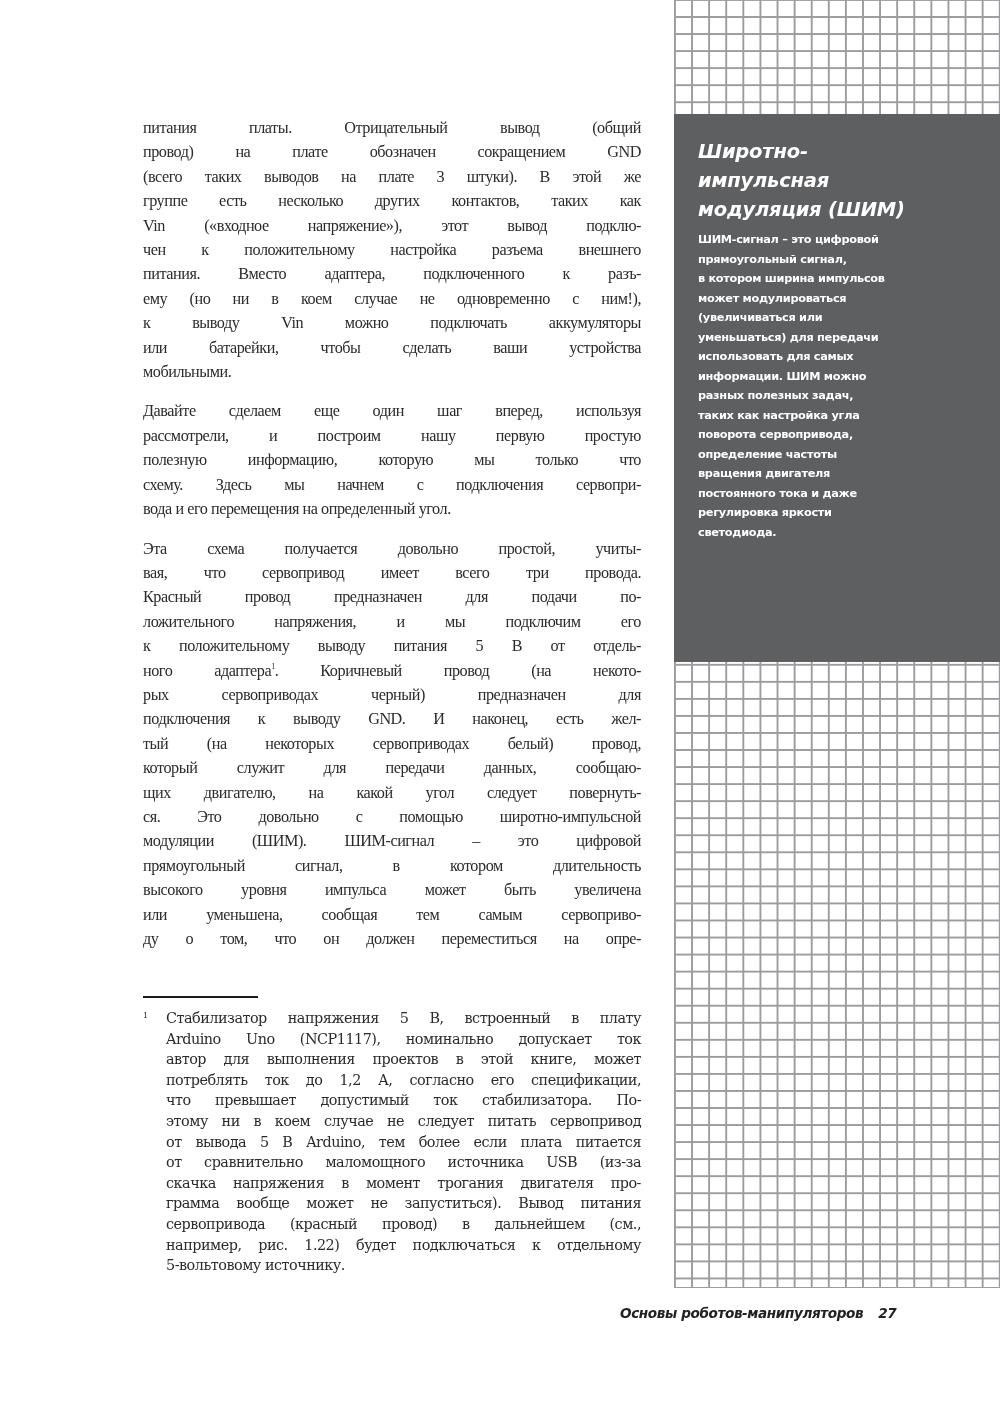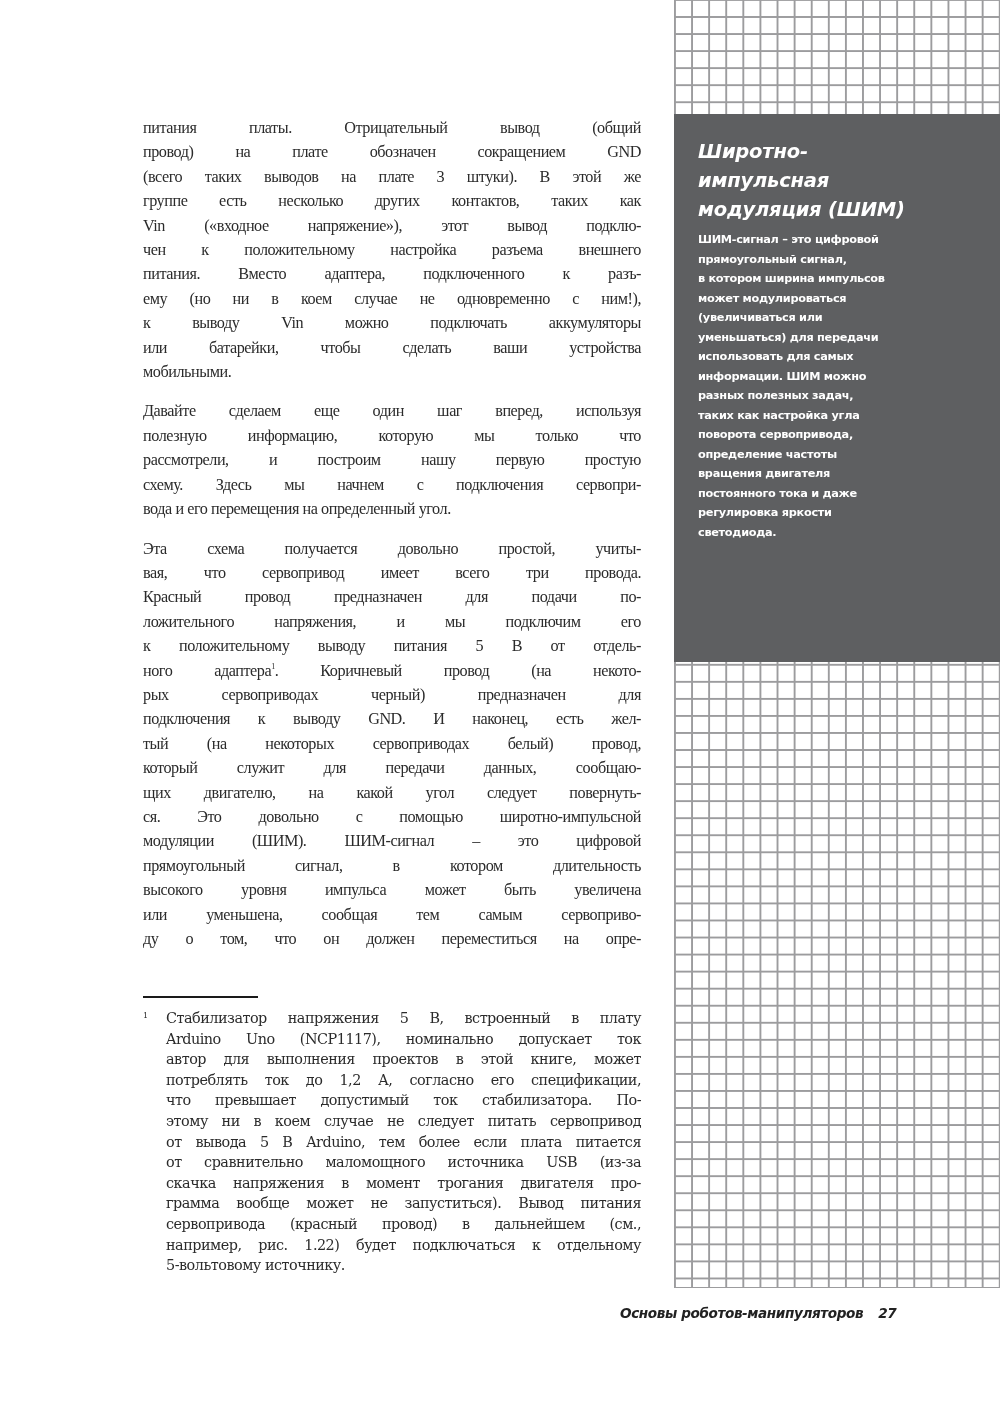--- a/index.html
+++ b/index.html
@@ -98,22 +98,22 @@
     <span class="line">Vin («входное напряжение»), этот вывод подклю-</span>
     <span class="line">чен к положительному настройка разъема внешнего</span>
     <span class="line">питания. Вместо адаптера, подключенного к разъ-</span>
     <span class="line">ему (но ни в коем случае не одновременно с ним!),</span>
     <span class="line">к выводу Vin можно подключать аккумуляторы</span>
     <span class="line">или батарейки, чтобы сделать ваши устройства</span>
     <span class="line last">мобильными.</span>
   </p>
   <p>
     <span class="line">Давайте сделаем еще один шаг вперед, используя</span>
+    <span class="line">рассмотрели, и построим нашу первую простую</span>
     <span class="line">полезную информацию, которую мы только что</span>
-    <span class="line">рассмотрели, и построим нашу первую простую</span>
     <span class="line">схему. Здесь мы начнем с подключения сервопри-</span>
     <span class="line last">вода и его перемещения на определенный угол.</span>
   </p>
   <p>
     <span class="line">Эта схема получается довольно простой, учиты-</span>
     <span class="line">вая, что сервопривод имеет всего три провода.</span>
     <span class="line">Красный провод предназначен для подачи по-</span>
     <span class="line">ложительного напряжения, и мы подключим его</span>
     <span class="line">к положительному выводу питания 5 В от отдель-</span>
     <span class="line"><span>ного адаптера</span><sup class="fnref">1</sup><span>. Коричневый провод (на некото-</span></span>

